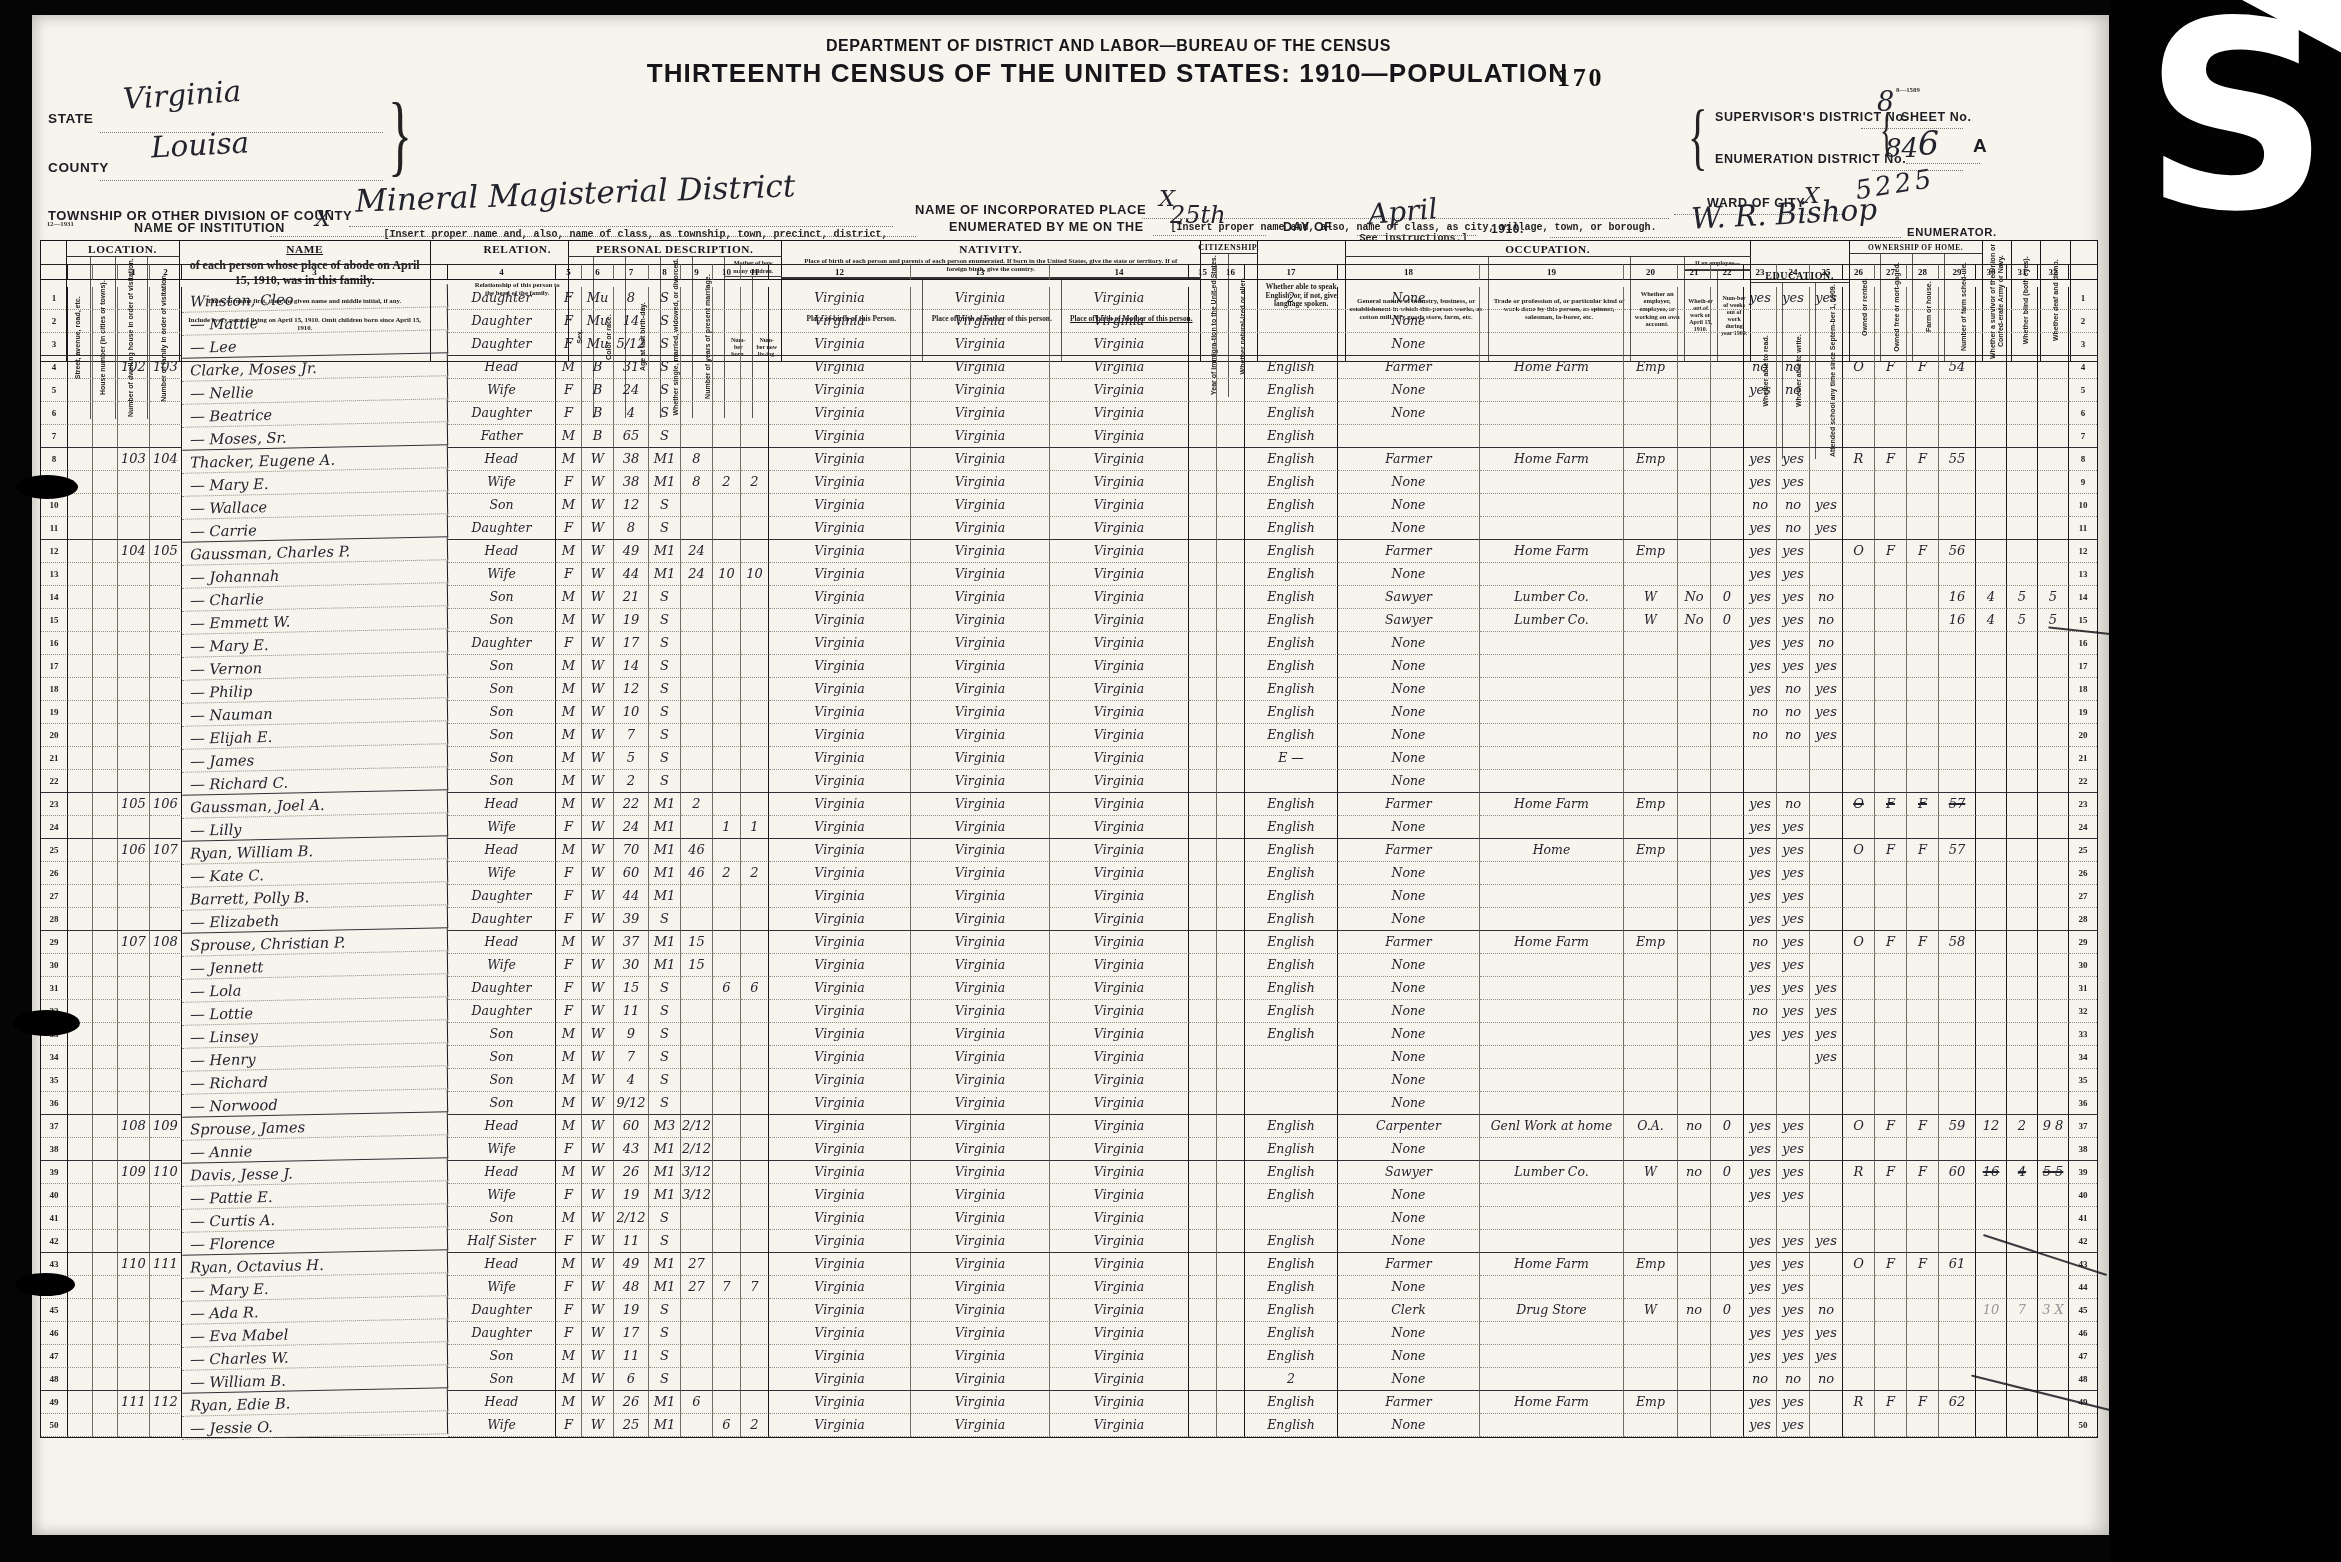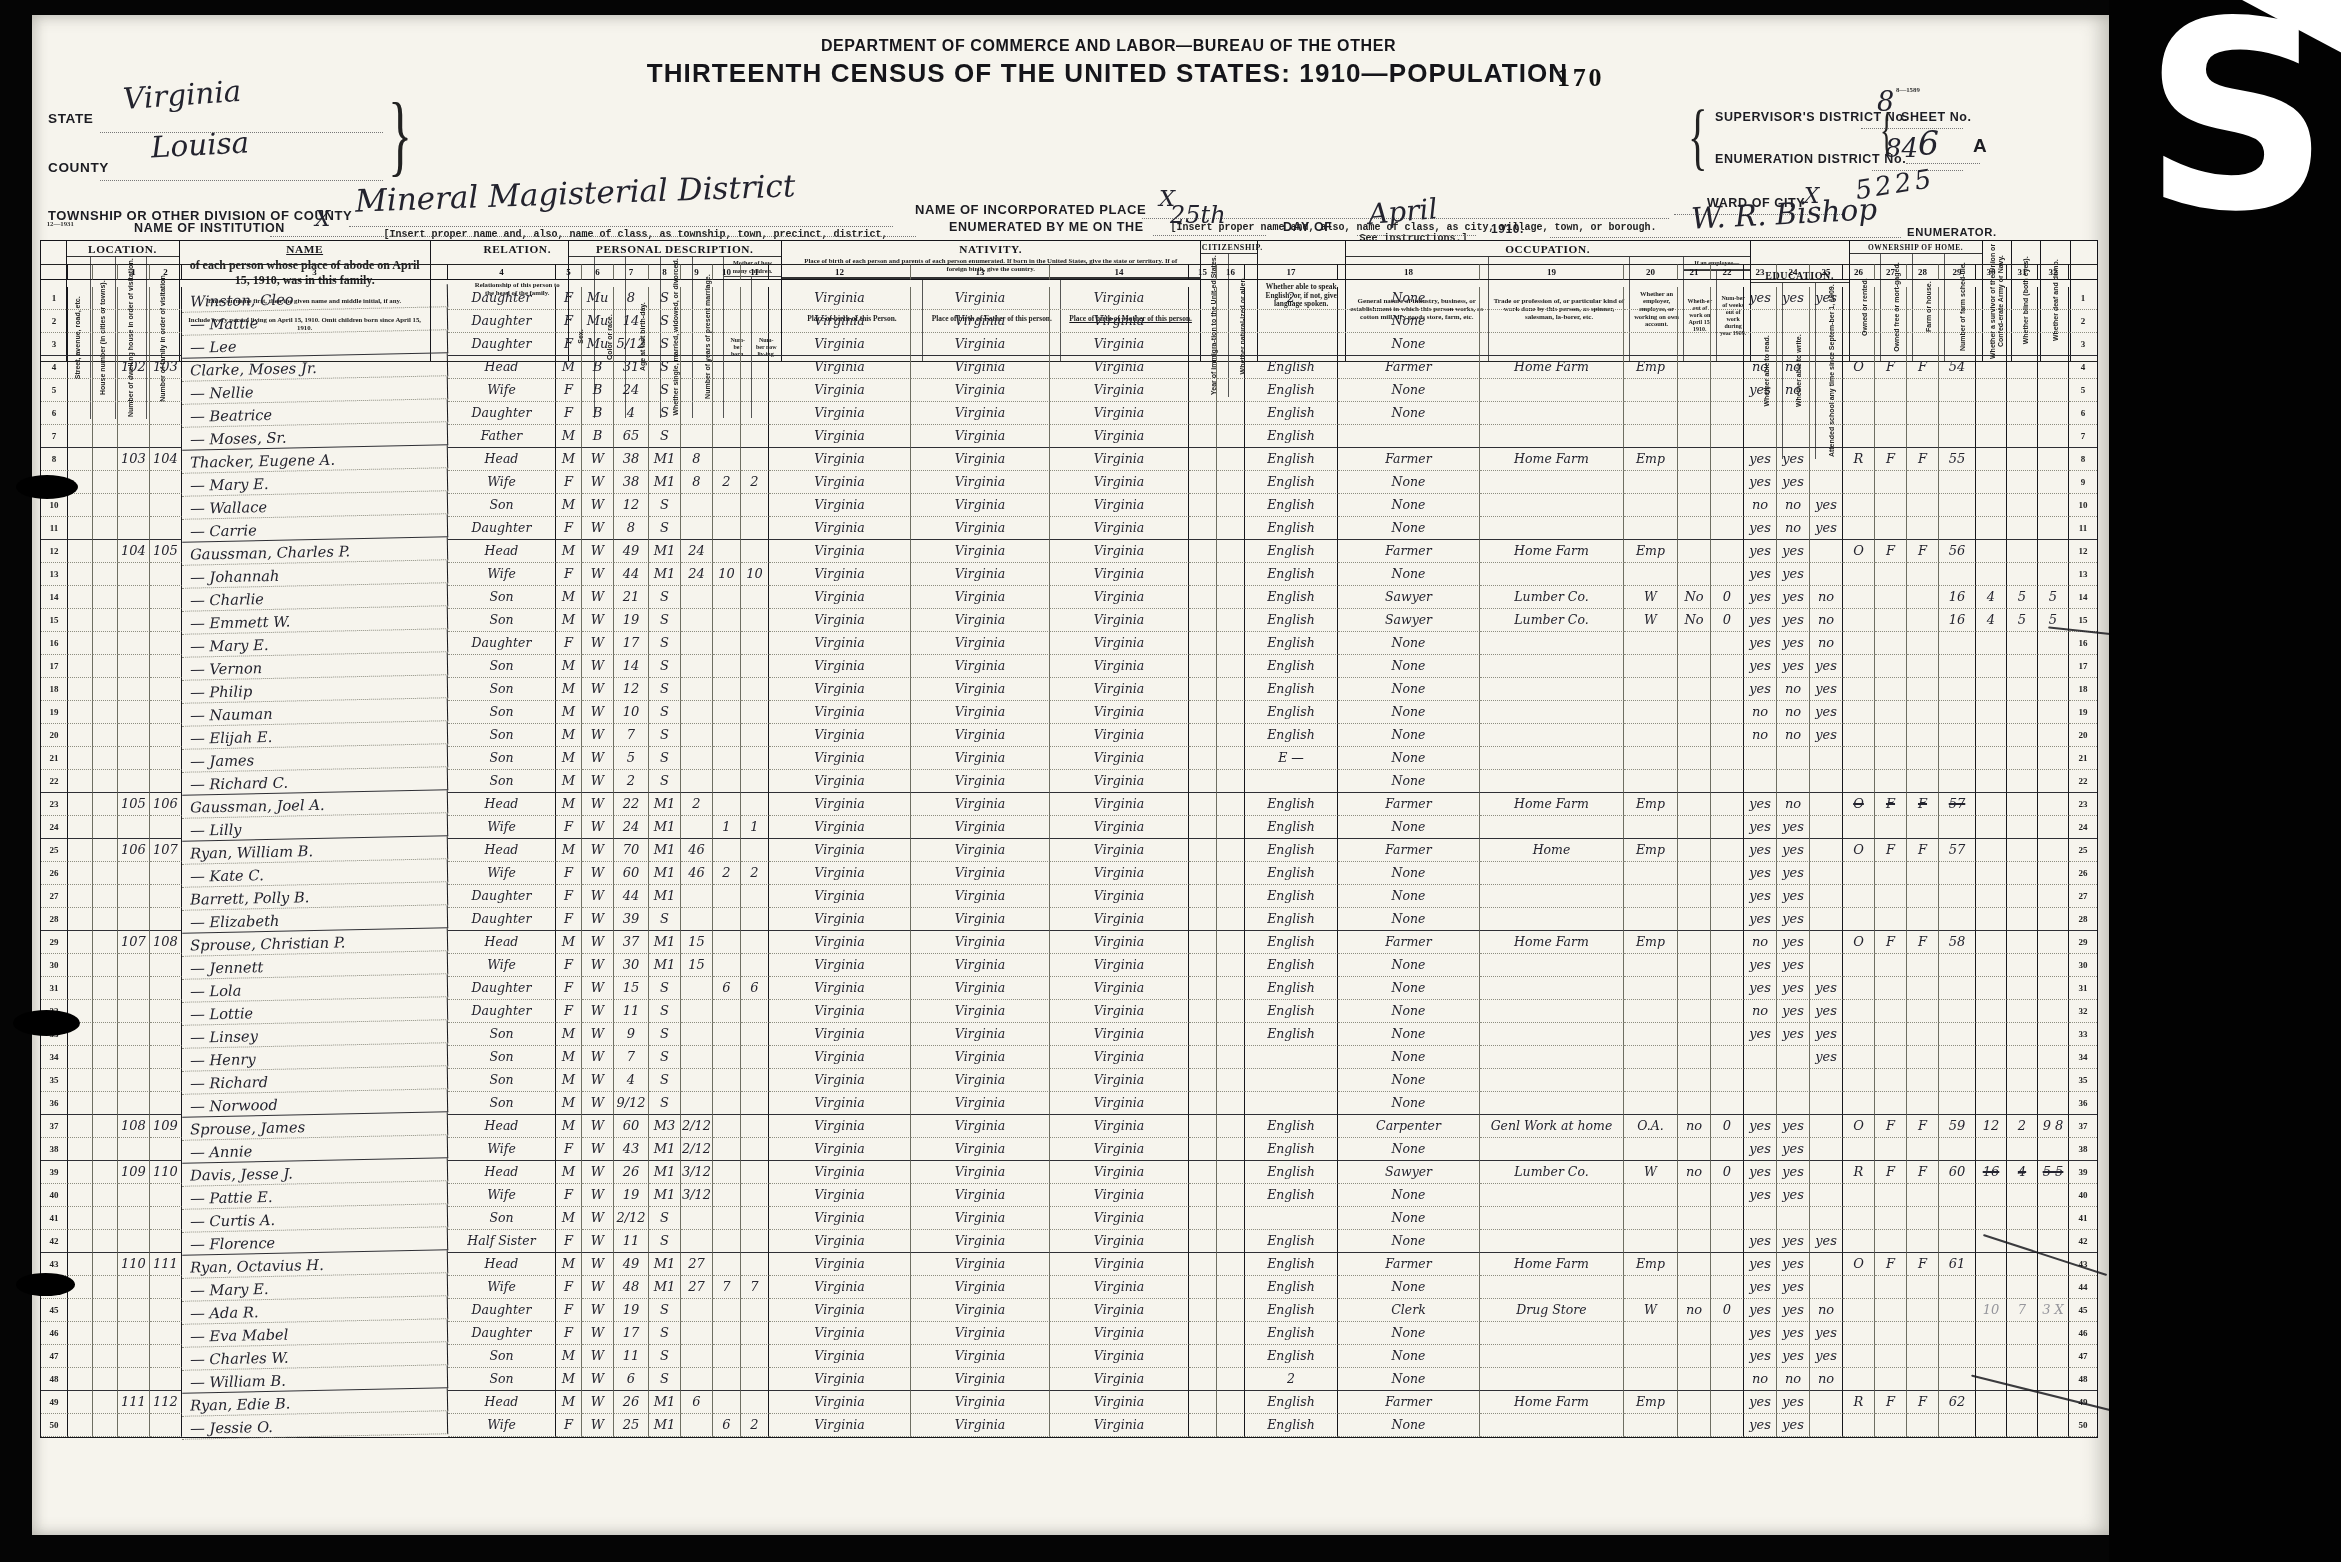--- a/index.html
+++ b/index.html
@@ -19,21 +19,21 @@
   .tiny{font-family:"Liberation Serif",serif;font-size:6.8px;font-weight:bold;color:#333;}
   .brace{font-family:"Liberation Serif",serif;color:#222;transform:scaleX(.55);transform-origin:left center;}
   
   .hw{font-family:"DejaVu Serif",serif;font-style:italic;color:#23232e;}
   .hwbig{font-family:"DejaVu Serif",serif;font-style:italic;color:#23232e;}
   .dot{border-bottom:1.1px dotted #777;height:0.6px;}
   
   #tbl{position:absolute;left:8px;top:225px;display:grid;background:#f6f4ed;
        border:1.7px solid #15151a;grid-auto-rows:23px;}
   .hdr{grid-column:1/-1;display:flex;height:120px;border-bottom:1.1px solid #222;}
-  .hbox{border-right:1.1px solid #17171c;display:flex;flex-direction:column;box-sizing:border-box;height:100%;}
+  .hbox{border-right:1.1px solid #17171c;display:flex;flex-direction:column;box-sizing:border-box;height:100%;align-items:center;}
   .hbox:last-child{border-right:none;}
   .htitle{font-family:"Liberation Serif",serif;font-weight:bold;font-size:11.3px;text-align:center;
           padding:2.3px 1.1px 1.1px 1.1px;letter-spacing:0.6px;}
   .hcells{display:flex;flex:1;border-top:0.6px solid #333;}
   .hcell{border-right:0.6px solid #555;box-sizing:border-box;display:flex;align-items:center;justify-content:center;overflow:hidden;}
   .hcell:last-child{border-right:none;}
   .vert{writing-mode:vertical-rl;transform:rotate(180deg);font-size:7px;line-height:1.12;
         font-family:"Liberation Sans",sans-serif;font-weight:bold;color:#222;text-align:center;padding:1.7px 0;}
   .small{font-size:6.8px;line-height:1.18;font-weight:bold;color:#222;text-align:center;padding:2.3px 2.8px;}
   .serifsm{font-family:"Liberation Serif",serif;}
@@ -59,21 +59,21 @@
               font-weight:900;font-size:260px;}
   .corner{position:absolute;right:-22.6px;top:-34px;width:125px;height:62px;background:#fff;transform:rotate(28deg);}
 </style>
 </head>
 <body>
 
 <div class="film"></div>
 
 <div class="paper">
 
-  <div class="abs dept" style="left:578px;top:22.6px;width:997px;">DEPARTMENT OF COMMERCE AND LABOR—BUREAU OF THE OTHER</div>
+  <div class="abs dept" style="left:578px;top:22.6px;width:997px;">DEPARTMENT OF DISTRICT AND LABOR—BUREAU OF THE CENSUS</div>
   <div class="abs title" style="left:498px;top:43px;width:1155px;">THIRTEENTH CENSUS OF THE UNITED STATES: 1910—POPULATION</div>
   <div class="abs stamp" style="left:1525px;top:48px;">170</div>
 
   <div class="abs plabel" style="left:16px;top:96px;font-size:13.6px;">STATE</div>
   <div class="abs hwbig" style="left:91px;top:63px;font-size:29.4px;transform:rotate(-4deg);">Virginia</div>
   <div class="abs dot" style="left:68px;top:117px;width:283px;"></div>
 
   <div class="abs plabel" style="left:16px;top:145px;font-size:13.6px;">COUNTY</div>
   <div class="abs hwbig" style="left:119px;top:113px;font-size:29.4px;transform:rotate(-3deg);">Louisa</div>
   <div class="abs dot" style="left:68px;top:165px;width:283px;"></div>

